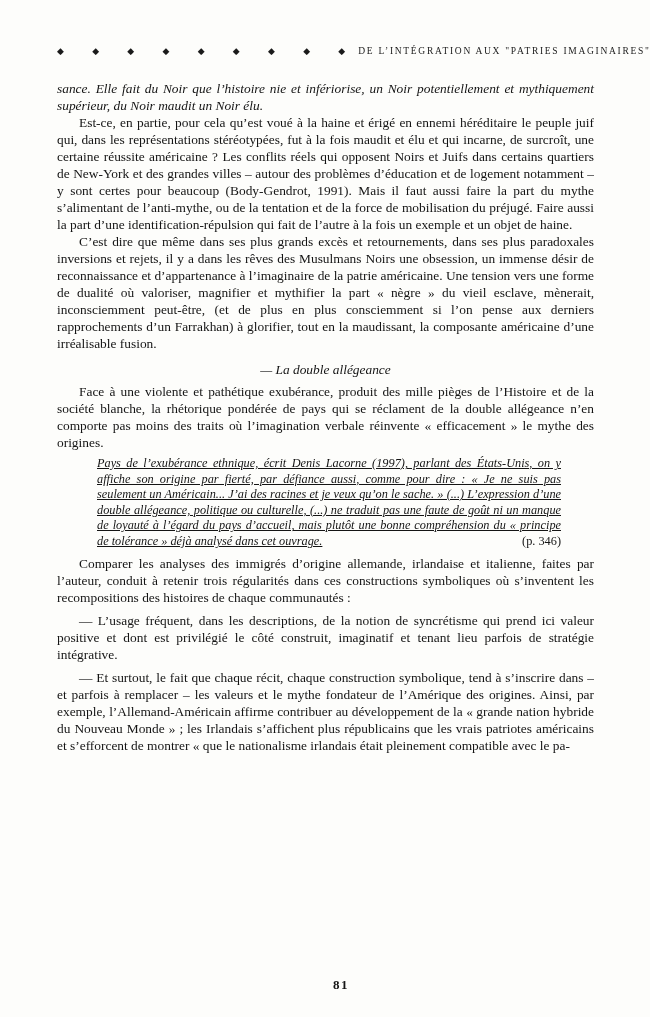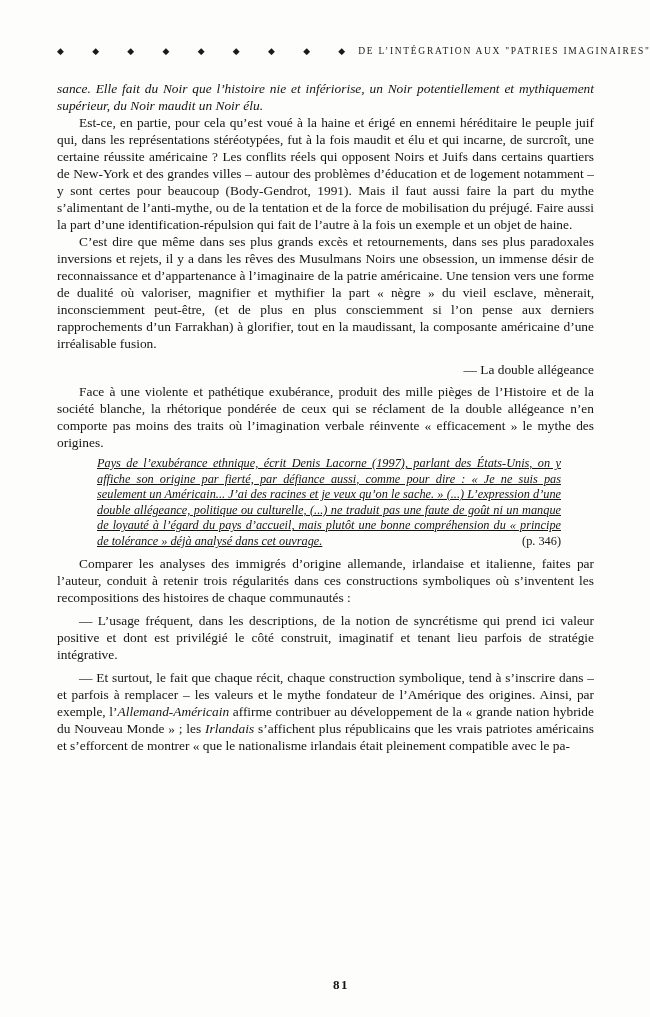--- a/index.html
+++ b/index.html
@@ -48,38 +48,38 @@
     text-indent: 22px;
   }
   .body-text p.no-indent {
     text-indent: 0;
     font-style: italic;
   }
   .body-text p.gap {
     margin-top: 6px;
   }
   .sec-heading {
+    font-style: italic;
     margin: 9px 0 5px 0 !important;
     text-indent: 0 !important;
-    text-align: right;
+    text-align: center;
   }
   .quote {
     font-style: italic;
     font-size: 12.3px;
     line-height: 15.6px;
     margin: 5px 33px 5px 40px;
     text-align: justify;
     text-decoration: underline;
   }
   .quote .page-ref {
     float: right;
     font-style: normal;
   }
   .it {
-    font-style: italic;
   }
   .footer {
     position: absolute;
     bottom: 24px;
     left: 16px;
     width: 100%;
     text-align: center;
     font-weight: bold;
     font-size: 13px;
     letter-spacing: 1.5px;
@@ -98,21 +98,21 @@
   <div class="body-text">
 
     <p class="no-indent"><span>sance. Elle fait du Noir que l’histoire nie et infériorise, un Noir potentiellement et mythiquement supérieur, du Noir maudit un Noir élu.</span></p>
 
     <p><span>Est-ce, en partie, pour cela qu’est voué à la haine et érigé en ennemi héréditaire le peuple juif qui, dans les représentations stéréotypées, fut à la fois maudit et élu et qui incarne, de surcroît, une certaine réussite américaine ? Les conflits réels qui opposent Noirs et Juifs dans certains quartiers de New-York et des grandes villes – autour des problèmes d’éducation et de logement notamment – y sont certes pour beaucoup (Body-Gendrot, 1991). Mais il faut aussi faire la part du mythe s’alimentant de l’anti-mythe, ou de la tentation et de la force de mobilisation du préjugé. Faire aussi la part d’une identification-répulsion qui fait de l’autre à la fois un exemple et un objet de haine.</span></p>
 
     <p><span>C’est dire que même dans ses plus grands excès et retournements, dans ses plus paradoxales inversions et rejets, il y a dans les rêves des Musulmans Noirs une obsession, un immense désir de reconnaissance et d’appartenance à l’imaginaire de la patrie américaine. Une tension vers une forme de dualité où valoriser, magnifier et mythifier la part « nègre » du vieil esclave, mènerait, inconsciemment peut-être, (et de plus en plus consciemment si l’on pense aux derniers rapprochements d’un Farrakhan) à glorifier, tout en la maudissant, la composante américaine d’une irréalisable fusion.</span></p>
 
     <p class="sec-heading">— La double allégeance</p>
 
-    <p><span>Face à une violente et pathétique exubérance, produit des mille pièges de l’Histoire et de la société blanche, la rhétorique pondérée de ceux qui se réclament de la double allégeance n’en comporte pas moins des traits où l’imagination verbale réinvente « efficacement » le mythe des origines.</span></p>
+    <p><span>Face à une violente et pathétique exubérance, produit des mille pièges de l’Histoire et de la société blanche, la rhétorique pondérée de pays qui se réclament de la double allégeance n’en comporte pas moins des traits où l’imagination verbale réinvente « efficacement » le mythe des origines.</span></p>
 
     <div class="quote">
       <span><span>Pays de l’exubérance ethnique, écrit Denis Lacorne (1997), parlant des États-Unis, on y affiche son origine par fierté, par défiance aussi, comme pour dire : « Je ne suis pas seulement un Américain... J’ai des racines et je veux qu’on le sache. » (...) L’expression d’une double allégeance, politique ou culturelle, (...) ne traduit pas une faute de goût ni un manque de loyauté à l’égard du pays d’accueil, mais plutôt une bonne compréhension du « principe de tolérance » déjà analysé dans cet ouvrage.</span></span>
       <span class="page-ref">(p. 346)</span>
     </div>
 
     <p><span>Comparer les analyses des immigrés d’origine allemande, irlandaise et italienne, faites par l’auteur, conduit à retenir trois régularités dans ces constructions symboliques où s’inventent les recompositions des histoires de chaque communautés :</span></p>
 
     <p class="gap"><span>— L’usage fréquent, dans les descriptions, de la notion de syncrétisme qui prend ici valeur positive et dont est privilégié le côté construit, imaginatif et tenant lieu parfois de stratégie intégrative.</span></p>
 

